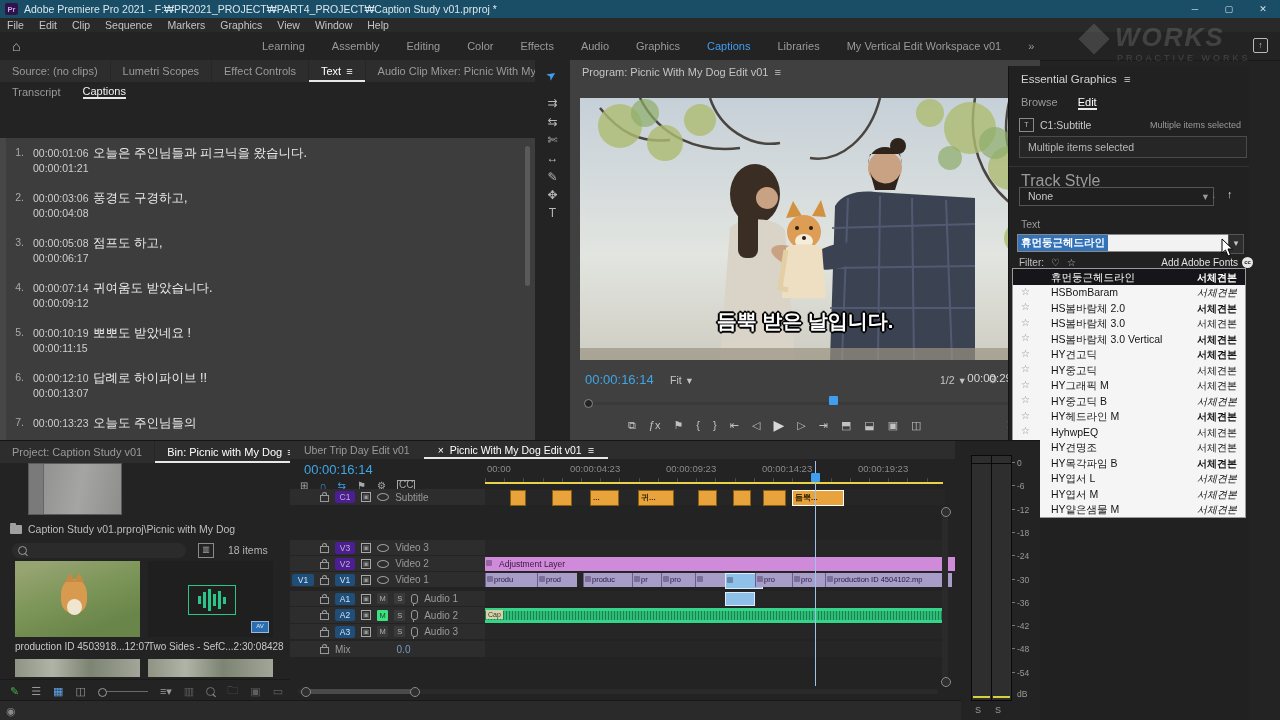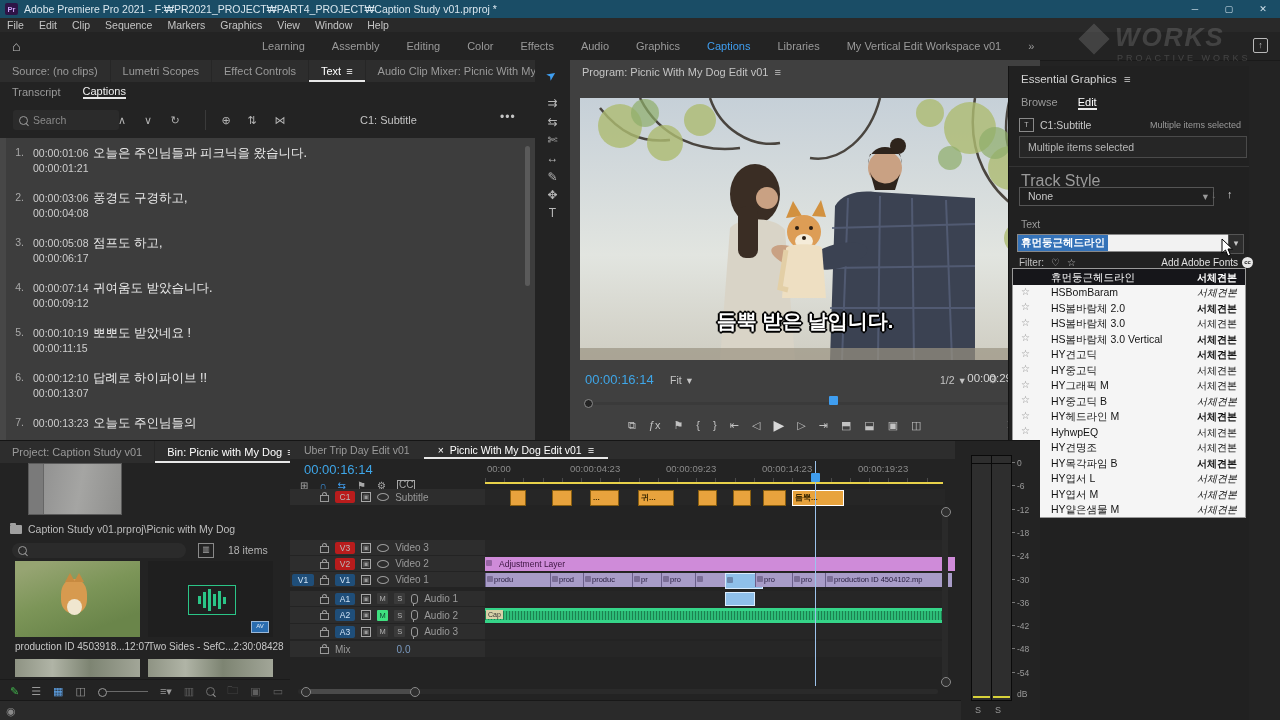--- a/index.html
+++ b/index.html
@@ -132,21 +132,21 @@
   #tltabs{left:0;top:0;width:665px;height:18px;background:#2d2d2d;display:flex;align-items:center;font-size:10.5px;color:#9a9a9a;}
   #tltabs .tab{padding:0 14px;height:18px;display:flex;align-items:center;gap:6px;white-space:nowrap;}
   #tltabs .tab.active{color:#fff;box-shadow:inset 0 -2px 0 #e8e8e8;}
   #tltc{left:14px;top:21px;font-size:13px;color:#3ea6e8;}
   #tlicons{left:10px;top:39px;display:flex;gap:11px;}
   #tlicons span{font-size:10px;color:#a8a8a8;}
   #tlicons .on{color:#3f9ef0;}
   .ccbox{border:1px solid #a8a8a8;font-size:6.5px;padding:0 1px;line-height:8px;}
   #tlheadcol{left:0;top:46px;width:195px;height:200px;}
   .trackhead{position:absolute;left:0;width:195px;background:#2d2d2d;display:flex;align-items:center;gap:6px;padding-left:30px;font-size:10px;color:#9a9a9a;}
-  .tbadge{min-width:16px;padding:0 2px;height:12px;border-radius:2px;background:#b91c1c;color:#b8b8b8;font-size:8.5px;text-align:center;line-height:12px;}
+  .tbadge{min-width:16px;padding:0 2px;height:12px;border-radius:2px;background:#4c1d95;color:#b8b8b8;font-size:8.5px;text-align:center;line-height:12px;}
   .tbadge.on{background:#1f4e79;color:#cfe2f5;}
   .srcpatch{position:absolute;left:2px;width:22px;height:12px;border-radius:2px;background:#1f4e79;color:#cfe2f5;font-size:8.5px;text-align:center;line-height:12px;}
   .lockic{width:7px;height:5px;border:1px solid #9a9a9a;position:relative;flex:none;margin-top:3px;}
   .lockic:before{content:"";position:absolute;left:1px;top:-4px;width:3px;height:3px;border:1px solid #9a9a9a;border-bottom:none;border-radius:3px 3px 0 0;}
   .eyeic{width:10px;height:6px;border:1px solid #9a9a9a;border-radius:50%;position:relative;flex:none;}
   .msbtn{width:11px;height:11px;font-size:7.5px;color:#b0b0b0;text-align:center;line-height:11px;background:#3a3a3a;border-radius:1px;}
   .msbtn.mute{background:#3fe07f;color:#143;}
   .micic{width:5px;height:8px;border:1px solid #9a9a9a;border-radius:3px;position:relative;flex:none;}
   .micic:after{content:"";position:absolute;left:1px;bottom:-3px;width:1px;height:3px;background:#9a9a9a;}
   #tlcontent{left:195px;top:46px;width:460px;height:200px;overflow:visible;}
@@ -251,35 +251,20 @@
         </div>
         <div class="tab">
           <span>Audio Clip Mixer: Picnic With My Dog Edit v01</span>
         </div>
         <span class="ovf">»</span>
       </div>
     <div id="subtabs" class="abs">
         <span>Transcript</span>
         <span class="active">Captions</span>
       </div>
-    <div id="captoolbar" class="abs">
-      <div id="capsearch" class="abs">
-        <span class="mag"></span>
-        <span>Search</span>
-      </div>
-      <span class="tbtn" style="left:112px">∧</span>
-      <span class="tbtn" style="left:138px">∨</span>
-      <span class="tbtn" style="left:165px">↻</span>
-      <div id="capdiv" class="abs"></div>
-      <span class="tbtn" style="left:216px">⊕</span>
-      <span class="tbtn" style="left:242px">⇅</span>
-      <span class="tbtn" style="left:270px">⋈</span>
-      <span id="captracklabel" class="abs">C1: Subtitle</span>
-      <span id="capmore" class="abs">•••</span>
-    </div>
     <div id="caplist" class="abs">
       <div class="groove"></div>
       <div class="vthumb"></div>
     <div class="caprow">
           <span class="num">1.</span>
           <div class="tc">
             <div>00:00:01:06</div>
             <div>00:00:01:21</div>
           </div>
           <span class="txt">오늘은 주인님들과 피크닉을 왔습니다.</span>
@@ -748,21 +733,21 @@
           <div class="capclip" style="left: 248px; width: 14px;"></div>
           <div class="capclip" style="left: 278px; width: 19px;"></div>
           <div class="capclip sel" style="left: 307px; width: 48px;">듬뿍...</div>
         </div>
         <div class="trackrow" style="top: 53px; height: 15px;"></div>
         <div class="trackrow" style="top: 69px; height: 15px;">
           <div class="adjclip">Adjustment Layer<span class="fxdot"></span></div>
         </div>
         <div class="trackrow" style="top: 85px; height: 15px;">
           <div class="v1clip" style="left: 0px; width: 63px;">produ<span class="fxdot"></span></div>
-          <div class="v1clip" style="left: 65px; width: 31px;">prod<span class="fxdot"></span></div>
+          <div class="v1clip" style="left: 52px; width: 31px;">prod<span class="fxdot"></span></div>
           <div class="v1clip" style="left: 98px; width: 47px;">produc<span class="fxdot"></span></div>
           <div class="v1clip" style="left: 147px; width: 27px;">pr<span class="fxdot"></span></div>
           <div class="v1clip" style="left: 176px; width: 32px;">pro<span class="fxdot"></span></div>
           <div class="v1clip" style="left: 210px; width: 28px;">
             <span class="fxdot"></span>
           </div>
           <div class="v1clip sel" style="left: 240px; width: 28px;">
             <span class="fxdot"></span>
           </div>
           <div class="v1clip" style="left: 270px; width: 35px;">pro<span class="fxdot"></span></div>

